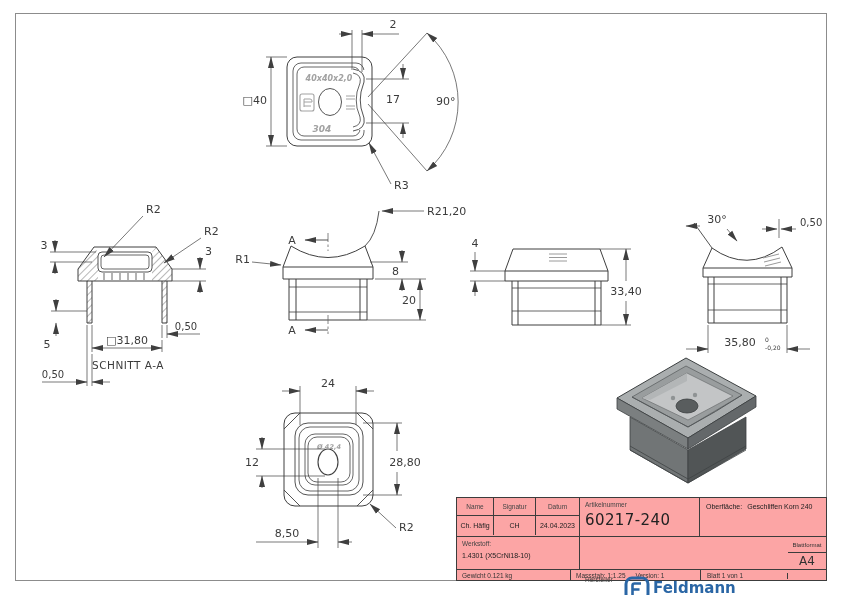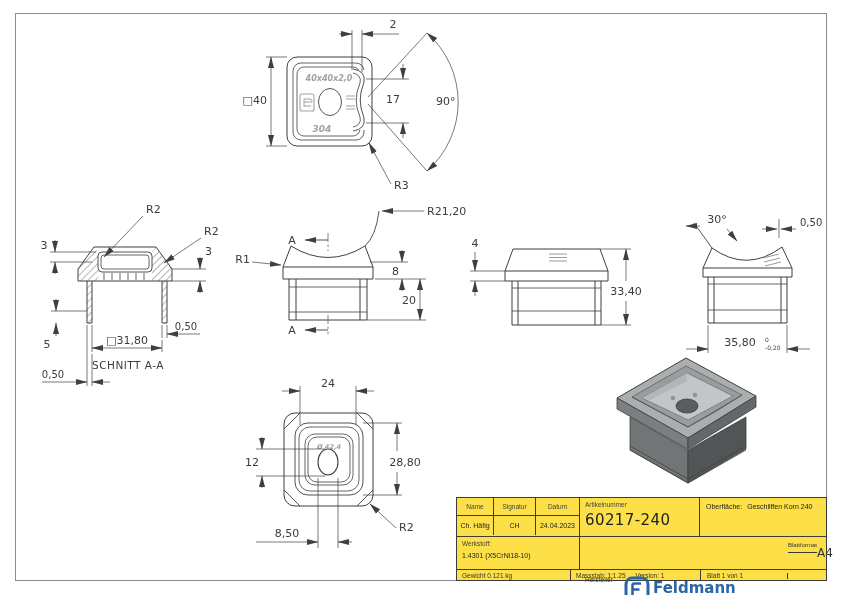--- a/index.html
+++ b/index.html
@@ -5,21 +5,21 @@
   html,body{margin:0;padding:0;background:#e8e8e8;}
   .page{position:relative;width:842px;height:595px;background:#ffffff;overflow:hidden;
         font-family:"Liberation Sans",sans-serif;}
   svg text{font-family:"DejaVu Sans",sans-serif;}
   .d{font-size:11px;fill:#3b3b3b;}
   .sm{font-size:10px;fill:#3b3b3b;}
   .emb{fill:#a2a2a2;font-style:italic;font-weight:bold;}
   .tol{font-size:6px;fill:#3b3b3b;}
   
   .tb{position:absolute;left:456px;top:497px;width:371px;height:84px;border:1px solid #3c3c3c;
-      box-sizing:border-box;color:#333;background:#fde047;}
+      box-sizing:border-box;color:#333;background:#fca5a5;}
   .tb *{box-sizing:border-box;}
   .tb .row{display:flex;}
   .r1{height:38px;}
   .r2{height:33px;border-top:1px solid #3c3c3c;}
   .r3{height:12px;border-top:1px solid #3c3c3c;}
   .cell{border-right:1px solid #3c3c3c;}
   .lbl{font-size:6.5px;color:#444;}
   .val{font-size:7px;color:#222;}
   .hdrgrid{display:flex;height:18px;border-bottom:1px solid #3c3c3c;}
   .valgrid{display:flex;height:19px;}
@@ -353,21 +353,21 @@
     </div>
     <div class="cell" style="flex:1;position:relative;padding:3px 5px;margin-top:36px;">
       <div class="lbl">Hersteller</div>
       <svg width="132" height="28" viewBox="0 0 132 28" style="position:absolute;left:44px;top:3px;">
         <rect x="2" y="2" width="22" height="22" rx="6" fill="none" stroke="#2a66a5" stroke-width="3"></rect>
         <path d="M8.5,20 V9.5 Q8.5,7.5 10.5,7.5 H17 M8.5,13.5 H15.5" fill="none" stroke="#2a66a5" stroke-width="2.6"></path>
         <text x="29" y="17" font-family="DejaVu Sans, sans-serif" font-size="15" font-weight="bold" fill="#2a66a5">Feldmann</text>
         <text x="30" y="25" font-family="Liberation Sans, sans-serif" font-size="3.6" letter-spacing="0.7" fill="#2a66a5">EDELSTAHL · ALUMINIUM · SCHMIEDEEISEN</text>
       </svg>
     </div>
-    <div style="width:38px;display:flex;">
+    <div style="width:38px;display:flex;flex-direction:column;">
       <div class="hc" style="height:16px;border-bottom:1px solid #3c3c3c;font-size:6px;">Blattformat</div>
       <div class="hc a4" style="flex:1;">A4</div>
     </div>
   </div>
   <div class="row r3">
     <div class="cell" style="width:114px;padding-left:5px;">Gewicht 0.121 kg</div>
     <div class="cell" style="width:130px;padding-left:5px;gap:10px;">
       <span>Massstab: 1:1.25</span>
       <span>Version: 1</span>
     </div>

